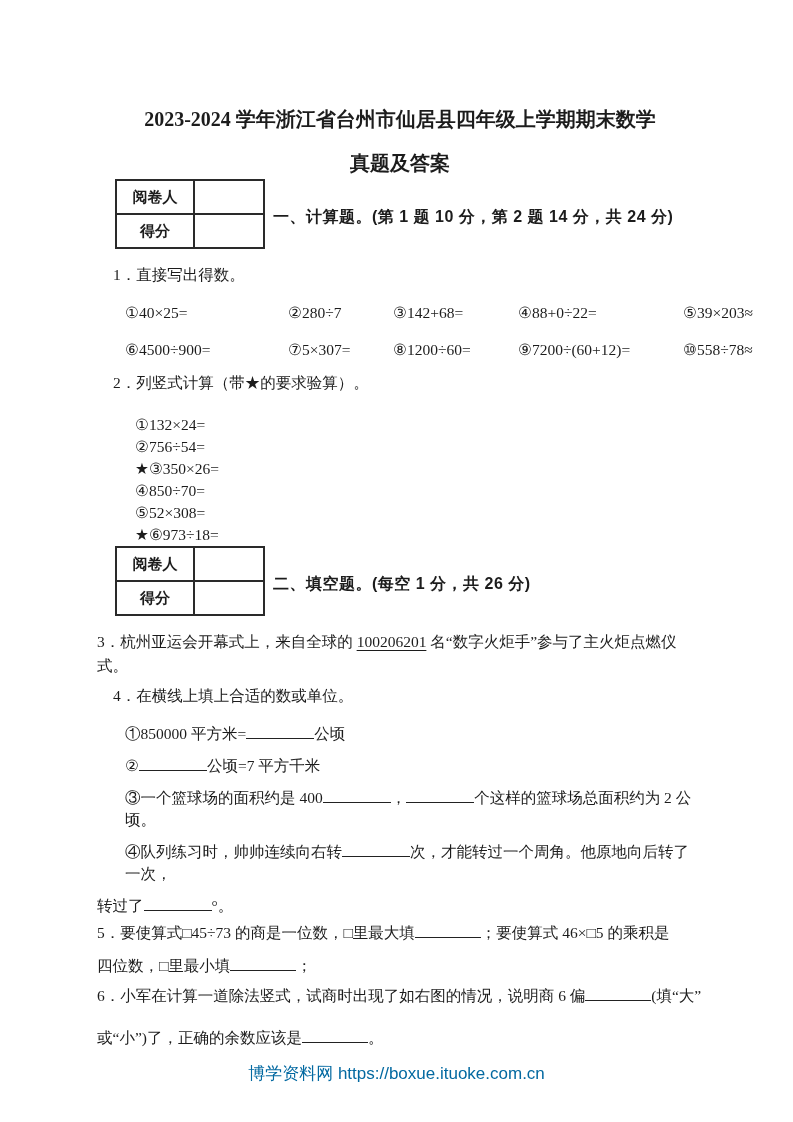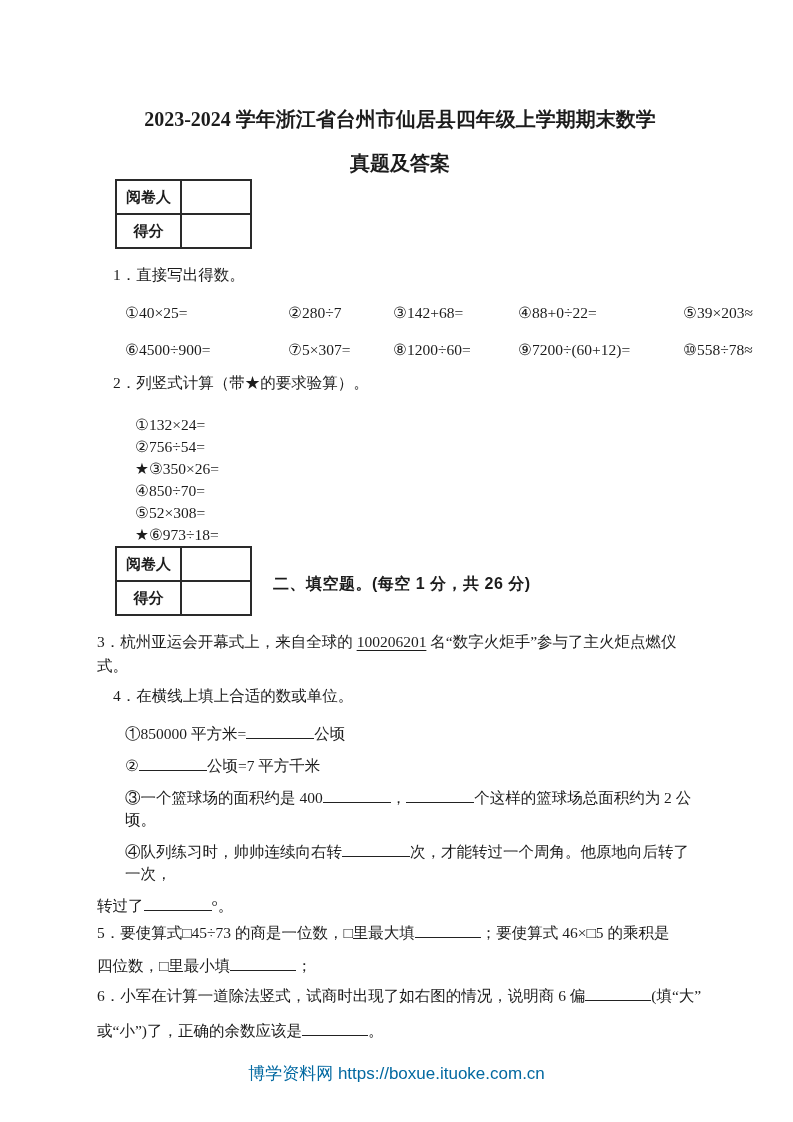--- a/index.html
+++ b/index.html
@@ -26,21 +26,21 @@
   .title-line.first { padding-top: 106px; }
   .title-line.second { margin-top: 18px; }
 
   
   .score-block { position: relative; height: 76px; }
   .score-block.one { margin-top: 3px; }
   .score-block.two { margin-top: 0px; }
   .score-table { position: absolute; left: 18px; top: 0; border-collapse: collapse; }
   .score-table td { border: 2px solid #2a2a2a; padding: 0; }
   .score-table td.lbl {
-    width: 65px; height: 34px; text-align: center;
+    width: 78px; height: 34px; text-align: center;
     font-family: "Liberation Sans", "DejaVu Sans", sans-serif;
     font-weight: bold; font-size: 15px;
   }
   .score-table td.val { width: 70px; }
   .section-heading {
     position: absolute; left: 176px; top: 28px;
     font-family: "Liberation Sans", "DejaVu Sans", sans-serif;
     font-weight: bold; font-size: 16px; line-height: 20px;
     letter-spacing: 0.5px;
   }
@@ -63,21 +63,21 @@
 
   .para { line-height: 24px; margin: 0; }
   .q3-l1 { margin-top: 8px; }
   .q3-l2 { margin-top: 10px; }
   .q4-stem { margin-top: 7px; line-height: 22px; }
   .q4-item { padding-left: 28px; line-height: 22px; margin-top: 10px; }
   .q4-cont { line-height: 22px; margin-top: 10px; }
   .q5-l1 { margin-top: 5px; line-height: 22px; }
   .q5-l2 { margin-top: 11px; line-height: 22px; }
   .q6-l1 { margin-top: 8px; line-height: 22px; }
-  .q6-l2 { margin-top: 13px; line-height: 22px; }
+  .q6-l2 { margin-top: 20px; line-height: 22px; }
 
   .blank {
     display: inline-block;
     border-bottom: 1px solid #222;
     height: 15px;
     width: 68px;
     vertical-align: baseline;
   }
   .blank.w190 { width: 190px; }
   .blank.w70 { width: 70px; }
@@ -108,20 +108,21 @@
             <tr>
           <td class="lbl">阅卷人</td>
           <td class="val"></td>
         </tr>
         <tr>
           <td class="lbl">得分</td>
           <td class="val"></td>
         </tr>
       </tbody>
         </table>
+      <div class="section-heading">一、计算题。(第 1 题 10 分，第 2 题 14 分，共 24 分)</div>
     </div>
 
     <div class="stem q1-stem">1．直接写出得数。</div>
     <div class="eq-row r1">
       <span>①40×25=</span>
       <span>②280÷7</span>
       <span>③142+68=</span>
       <span>④88+0÷22=</span>
       <span>⑤39×203≈</span>
     </div>

